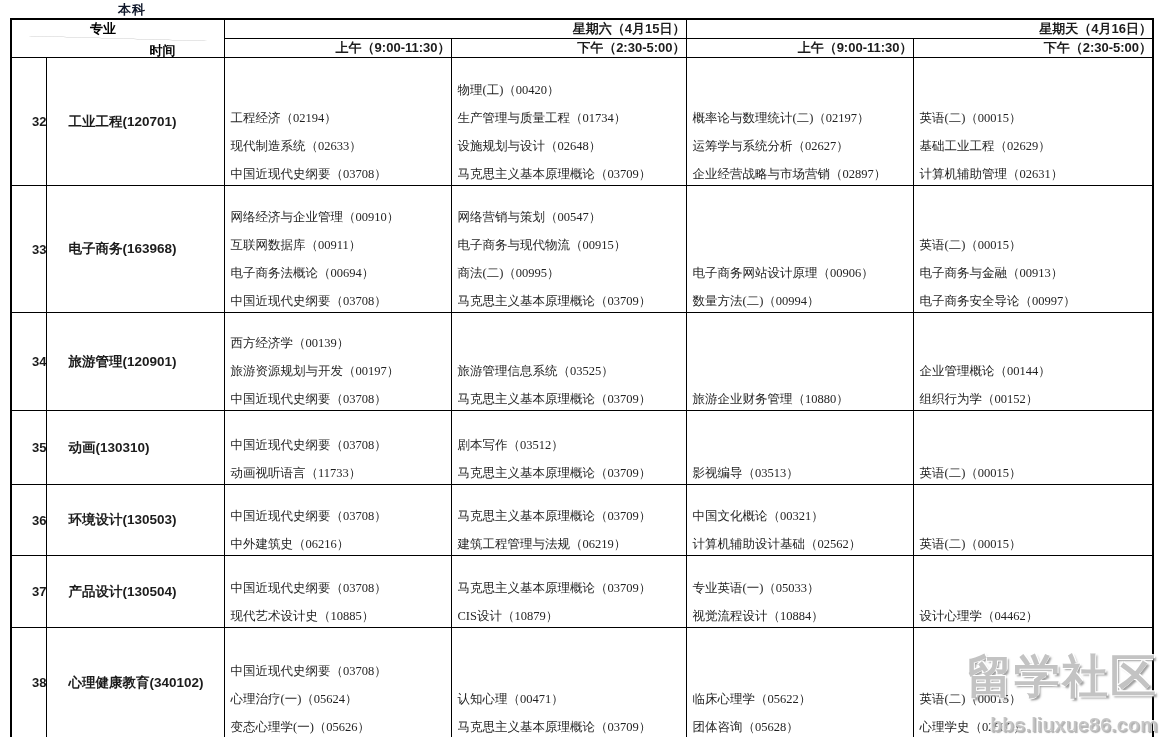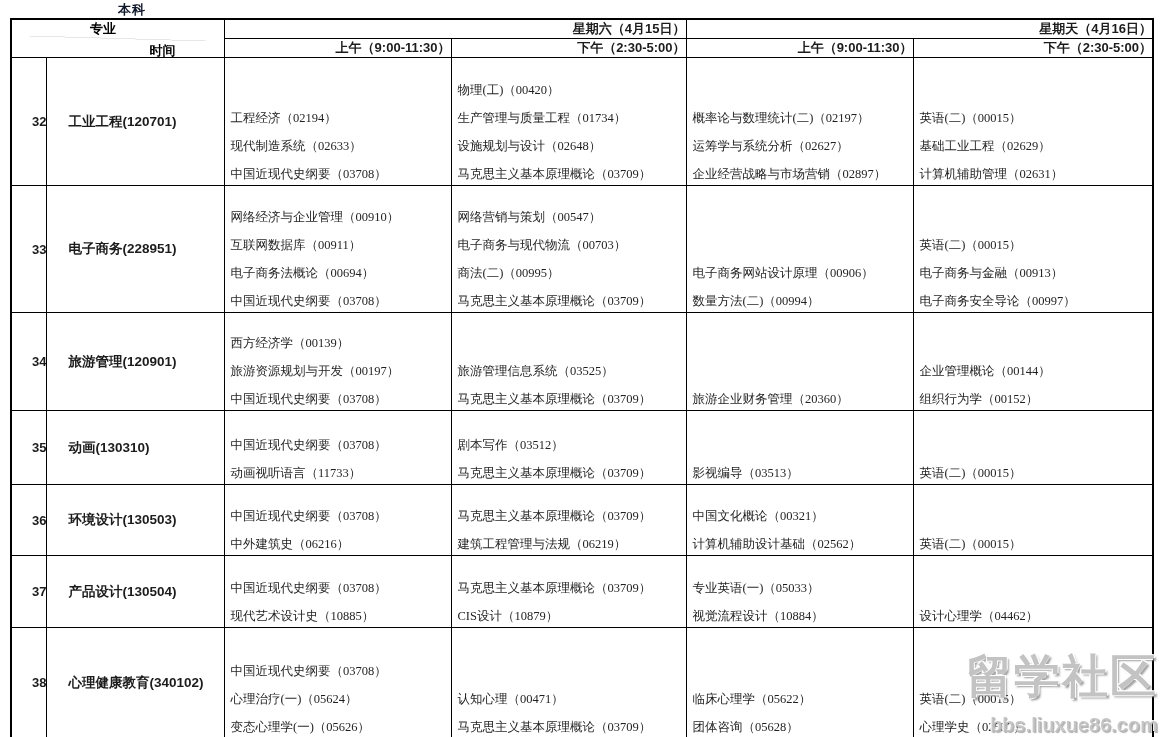--- a/index.html
+++ b/index.html
@@ -110,33 +110,33 @@
       <td class="courses">
             <div class="cell">
               <div class="course">英语(二)（00015）</div>
               <div class="course">基础工业工程（02629）</div>
               <div class="course">计算机辅助管理（02631）</div>
             </div>
           </td>
     </tr>
     <tr style="height:127px">
       <td class="num">33</td>
-      <td class="major">电子商务(228951)</td>
+      <td class="major">电子商务(163968)</td>
       <td class="courses">
             <div class="cell">
               <div class="course">网络经济与企业管理（00910）</div>
               <div class="course">互联网数据库（00911）</div>
               <div class="course">电子商务法概论（00694）</div>
               <div class="course">中国近现代史纲要（03708）</div>
             </div>
           </td>
       <td class="courses">
             <div class="cell">
               <div class="course">网络营销与策划（00547）</div>
-              <div class="course">电子商务与现代物流（00703）</div>
+              <div class="course">电子商务与现代物流（00915）</div>
               <div class="course">商法(二)（00995）</div>
               <div class="course">马克思主义基本原理概论（03709）</div>
             </div>
           </td>
       <td class="courses">
             <div class="cell">
               <div class="course">电子商务网站设计原理（00906）</div>
               <div class="course">数量方法(二)（00994）</div>
             </div>
           </td>
@@ -159,21 +159,21 @@
             </div>
           </td>
       <td class="courses">
             <div class="cell">
               <div class="course">旅游管理信息系统（03525）</div>
               <div class="course">马克思主义基本原理概论（03709）</div>
             </div>
           </td>
       <td class="courses">
             <div class="cell">
-              <div class="course">旅游企业财务管理（20360）</div>
+              <div class="course">旅游企业财务管理（10880）</div>
             </div>
           </td>
       <td class="courses">
             <div class="cell">
               <div class="course">企业管理概论（00144）</div>
               <div class="course">组织行为学（00152）</div>
             </div>
           </td>
     </tr>
     <tr style="height:74px">

